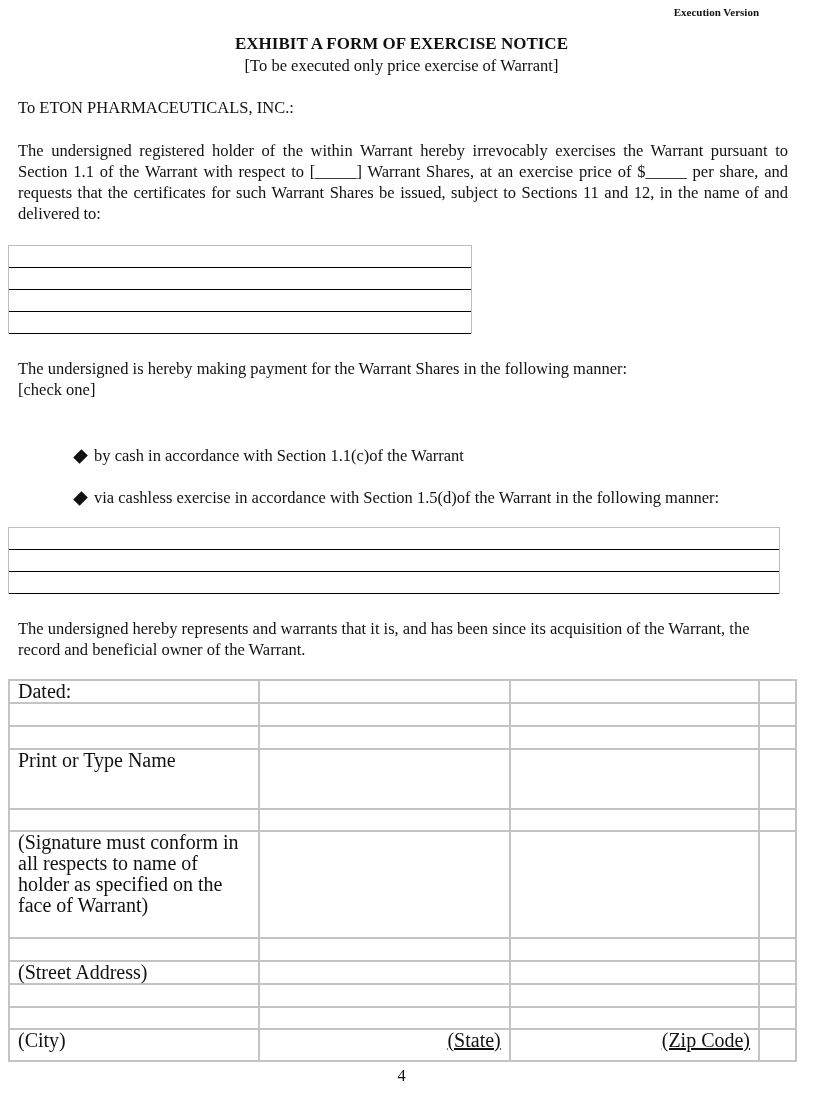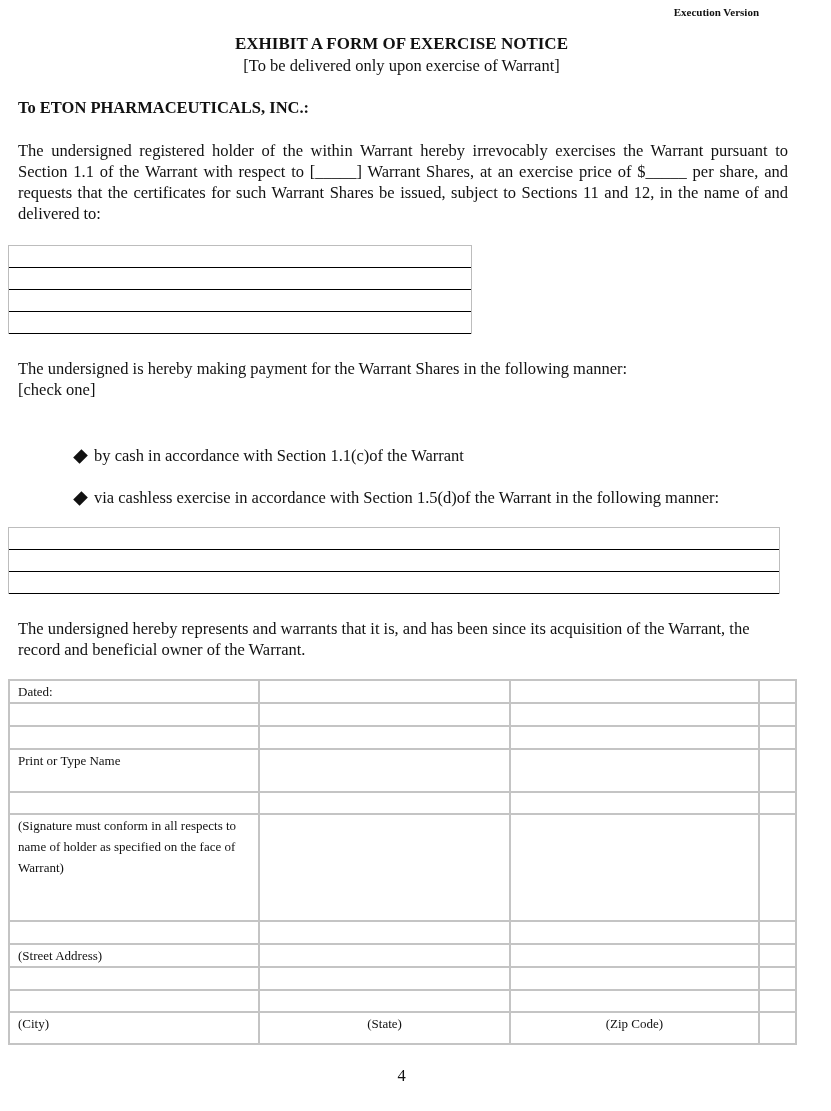--- a/index.html
+++ b/index.html
@@ -9,38 +9,38 @@
   .exec { right:72px; top:6px; font-weight:bold; font-size:11px; }
   .title { left:0; width:803px; text-align:center; top:34px; font-weight:bold; font-size:17px; }
   .subtitle { left:0; width:803px; text-align:center; top:56px; }
   .para { left:18px; width:770px; line-height:21px; }
   .justify { text-align:justify; text-align-last:left; }
   .boxgrid { position:absolute; border:1.5px solid #bdbdbd; border-bottom:none; box-sizing:border-box; }
   .boxgrid .line { height:22px; border-bottom:1.5px solid #000; box-sizing:border-box; }
   .bullet { left:72px; width:700px; line-height:21px;margin-top:23px; }
   .diamond { display:inline-block; width:9px; height:9px; background:#111; transform:rotate(45deg) scaleY(1.3); margin:0 9px 2px 4px; vertical-align:middle; }
   table.sig { position:absolute; left:8px; top:679px; border-collapse:collapse; width:789px; }
-  table.sig td { border:2.5px solid #c4c4c4; padding:0 8px; vertical-align:top; font-size:13px; line-height:21px; box-sizing:border-box; }
+  table.sig td { border:2.5px solid #c4c4c4; padding:0 8px; vertical-align:top; font-size:20px; line-height:21px; box-sizing:border-box; }
   table.sig td.c1 { width:251px; }
   table.sig td.c2 { width:251px; }
   table.sig td.c3 { width:250px; }
   table.sig td.c4 { width:37px; }
   table.sig td.bt { border-top:1.5px solid #000; }
   table.sig td.bb2 { border-bottom:1.5px solid #000; }
-  table.sig td.center { text-align:center; }
+  table.sig td.center { text-align:right;text-decoration:underline; }
   .pagenum { left:0; width:803px; text-align:center; top:1066px; }
 </style>
 </head>
 <body>
 
 <div class="abs exec">Execution Version</div>
 <div class="abs title">EXHIBIT A FORM OF EXERCISE NOTICE</div>
-<div class="abs subtitle">[To be delivered only upon exercise of Warrant]</div>
+<div class="abs subtitle">[To be executed only price exercise of Warrant]</div>
 
-<div class="abs para" style="top:97px;font-weight:bold;">To ETON PHARMACEUTICALS, INC.:</div>
+<div class="abs para" style="top:97px;">To ETON PHARMACEUTICALS, INC.:</div>
 
 <div class="abs para justify" style="top:140px;">The undersigned registered holder of the within Warrant hereby irrevocably exercises the Warrant pursuant to Section 1.1 of the Warrant with respect to [_____] Warrant Shares, at an exercise price of $_____ per share, and requests that the certificates for such Warrant Shares be issued, subject to Sections 11 and 12, in the name of and delivered to:</div>
 
 <div class="boxgrid" style="left:8px; top:245px; width:464px;">
   <div class="line"></div>
   <div class="line"></div>
   <div class="line"></div>
   <div class="line"></div>
 </div>
 
@@ -78,21 +78,21 @@
     <td class="c2"></td>
     <td class="c3"></td>
     <td class="c4"></td>
   </tr>
   <tr style="height:23px;">
     <td class="c1"></td>
     <td class="c2"></td>
     <td class="c3"></td>
     <td class="c4"></td>
   </tr>
-  <tr style="height:43px;">
+  <tr style="height:60px;">
     <td class="c1 bt">Print or Type Name</td>
     <td class="c2"></td>
     <td class="c3"></td>
     <td class="c4"></td>
   </tr>
   <tr style="height:22px;">
     <td class="c1"></td>
     <td class="c2"></td>
     <td class="c3"></td>
     <td class="c4"></td>

